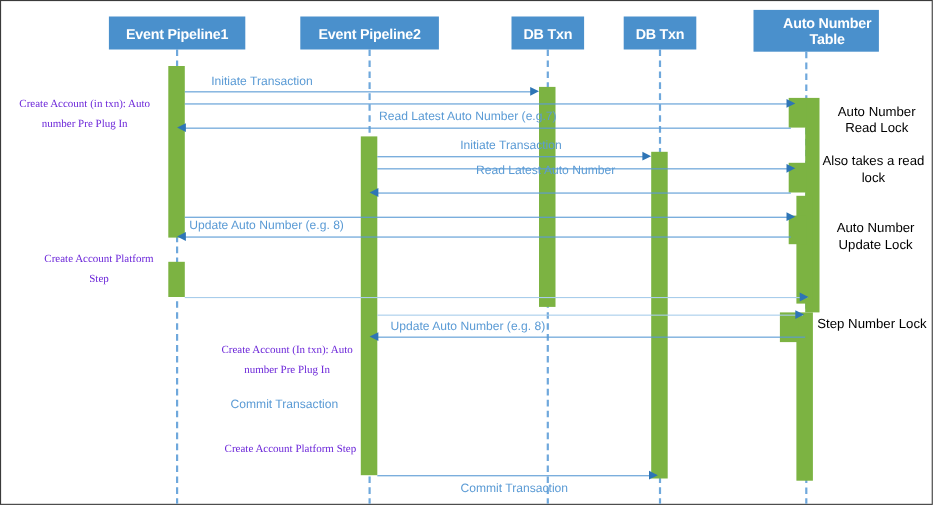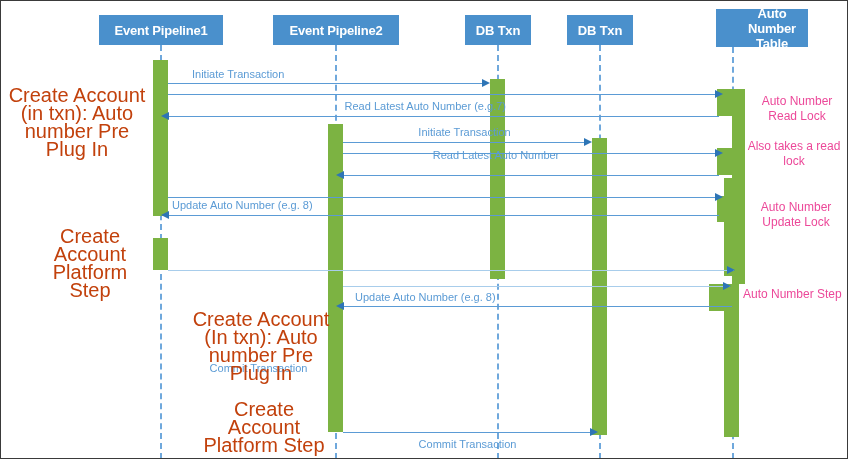--- a/index.html
+++ b/index.html
@@ -63,31 +63,32 @@
   .lbl{
     position:absolute;
     color:#5b9bd5;
     font-size:11px;
     line-height:13px;
     text-align:center;
     white-space:nowrap;
   }
   .sidelbl{
     position:absolute;
-    color:#ec4899;
+    color:#000000;
     font-size:12px;
     line-height:15px;
     text-align:center;
   }
   .steplbl{
     position:absolute;
-    color:#c2410c;
-    font-size:20px;
+    color:#6d28d9;
+    font-size:10px;
     line-height:18px;
     text-align:center;
+    font-family:Liberation Serif, serif;
   }
 </style>
 </head>
 <body>
 
 <div id="canvas">
 
   <div class="lifeline" style="left:159px;top:44px;height:414px;"></div>
   <div class="lifeline" style="left:334px;top:44px;height:414px;"></div>
   <div class="lifeline" style="left:496px;top:44px;height:414px;"></div>
@@ -99,21 +100,21 @@
   </div>
   <div class="actor" style="left:272px;top:14px;width:126px;height:30px;">
     <span>Event Pipeline2</span>
   </div>
   <div class="actor" style="left:464px;top:14px;width:66px;height:30px;">
     <span>DB Txn</span>
   </div>
   <div class="actor" style="left:566px;top:14px;width:66px;height:30px;">
     <span>DB Txn</span>
   </div>
-  <div class="actor" style="left:715px;top:8px;width:92px;height:38px;padding-left:24px;">
+  <div class="actor" style="left:684px;top:8px;width:114px;height:38px;padding-left:24px;">
     <span>Auto Number Table</span>
   </div>
 
   <div class="act" style="left:152px;top:59px;width:15px;height:156px;"></div>
   <div class="act" style="left:152px;top:237px;width:15px;height:32px;"></div>
 
   <div class="act" style="left:327px;top:123px;width:15px;height:308px;"></div>
 
   <div class="act" style="left:489px;top:78px;width:15px;height:200px;"></div>
 
@@ -179,15 +180,15 @@
   <div class="steplbl" style="left:186px;top:309px;width:148px;">Create Account (In txn): Auto number Pre Plug In</div>
 
   <div class="steplbl" style="left:198px;top:399px;width:130px;">Create Account Platform Step</div>
 
   <div class="sidelbl" style="left:746px;top:93px;width:100px;">Auto Number Read Lock</div>
 
   <div class="sidelbl" style="left:740px;top:138px;width:106px;">Also takes a read lock</div>
 
   <div class="sidelbl" style="left:746px;top:199px;width:98px;">Auto Number Update Lock</div>
 
-  <div class="sidelbl" style="left:742px;top:286px;width:106px;text-align:left;">Auto Number Step</div>
+  <div class="sidelbl" style="left:742px;top:286px;width:106px;text-align:left;">Step Number Lock</div>
 
 </div>
 
 </body></html>

